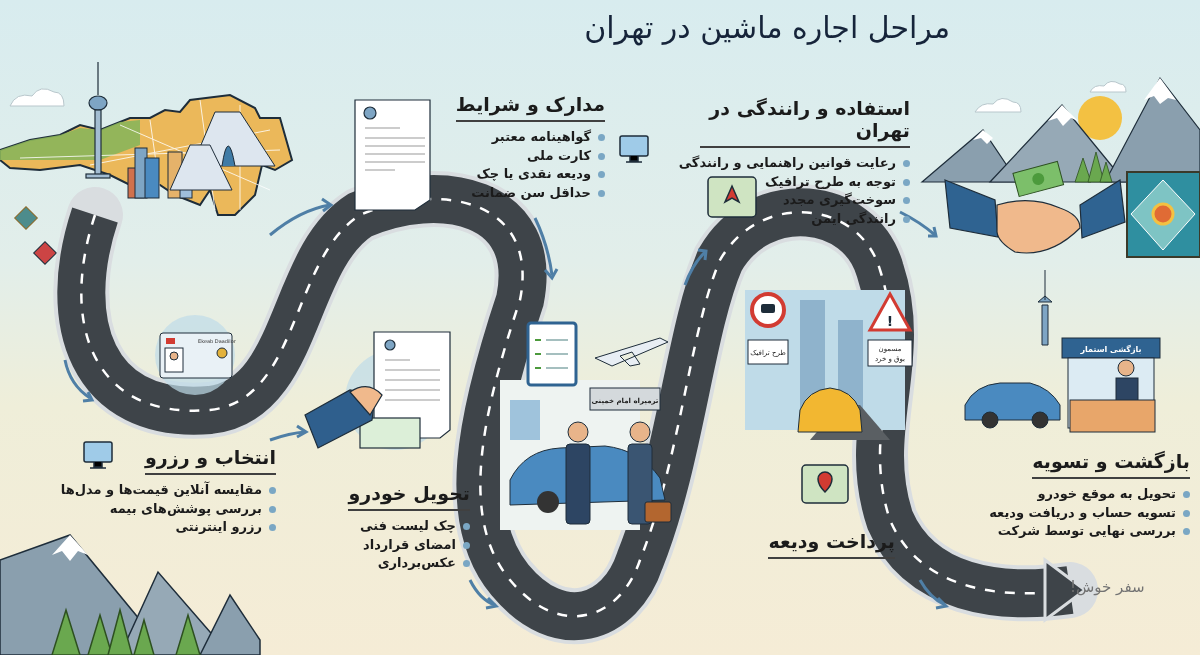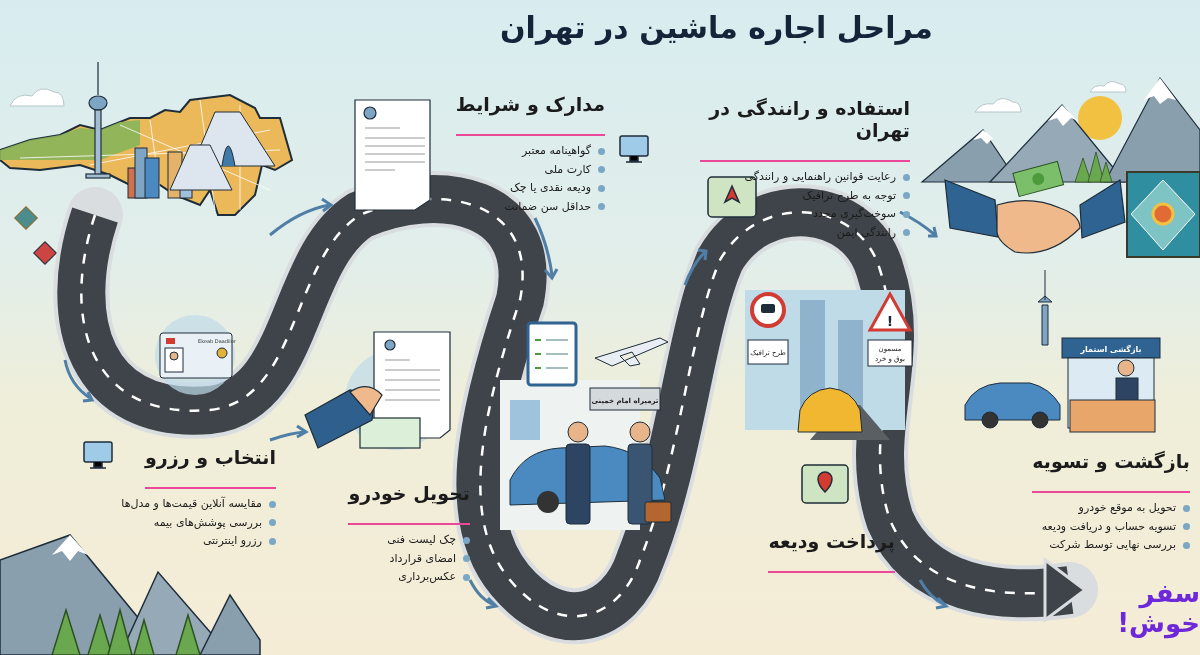--- a/index.html
+++ b/index.html
@@ -1,27 +1,27 @@
 <!DOCTYPE html>
 <html><head>
 <meta charset="utf-8">
 <style>
   *{box-sizing:border-box;margin:0;padding:0}
   html,body{width:1200px;height:655px;overflow:hidden}
   body{position:relative;font-family:"DejaVu Sans",sans-serif;
     background:linear-gradient(180deg,#d8ecef 0%,#e2eeea 40%,#efeed9 62%,#f5ecd6 100%);}
-  .title{position:absolute;top:10px;left:500px;width:450px;text-align:left;
-    font-size:30px;font-weight:bold;color:#16243a;direction:rtl}
+  .title{position:absolute;top:10px;left:500px;width:450px;text-align:right;
+    font-size:30px;font-weight:normal;color:#16243a;direction:rtl}
   .step{position:absolute;direction:rtl;text-align:right;color:#1b1b1b}
-  .step h2{font-size:19px;font-weight:bold;padding-bottom:19px;border-bottom:2px solid #ec4899;margin-bottom:6px;display:inline-block}
+  .step h2{font-size:19px;font-weight:bold;padding-bottom:5px;border-bottom:2px solid #404040;margin-bottom:6px;display:inline-block}
   .step ul{list-style:none}
-  .step li{font-size:11px;font-weight:normal;line-height:18.5px;white-space:nowrap}
+  .step li{font-size:13px;font-weight:bold;line-height:18.5px;white-space:nowrap}
   .step li::before{content:"";display:inline-block;width:7px;height:7px;border-radius:50%;background:#7aa7c4;margin-left:7px;vertical-align:middle}
   svg{position:absolute;left:0;top:0}
-  .farewell{position:absolute;left:1070px;top:578px;font-size:26px;font-weight:bold;direction:rtl;color:#6d28d9}
+  .farewell{position:absolute;left:1070px;top:578px;font-size:15px;font-weight:normal;direction:rtl;color:#737373}
   .sign-text{font-size:7px;fill:#222}
 </style>
 </head>
 <body>
 
 <svg width="1200" height="655" viewBox="0 0 1200 655">
   <defs>
     <pattern id="lane" width="1" height="1"></pattern>
   </defs>
 

